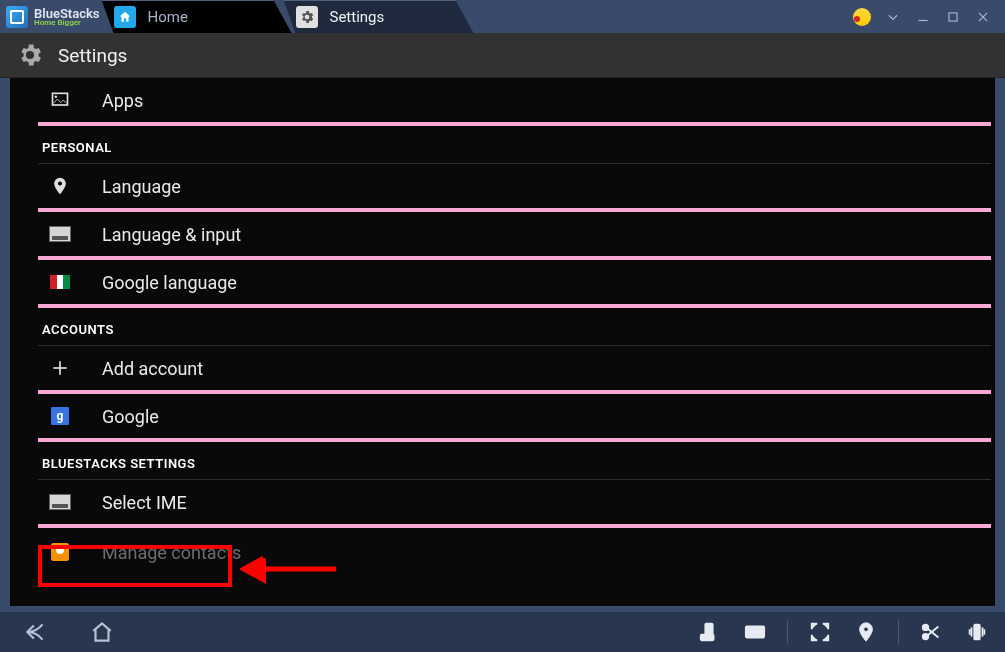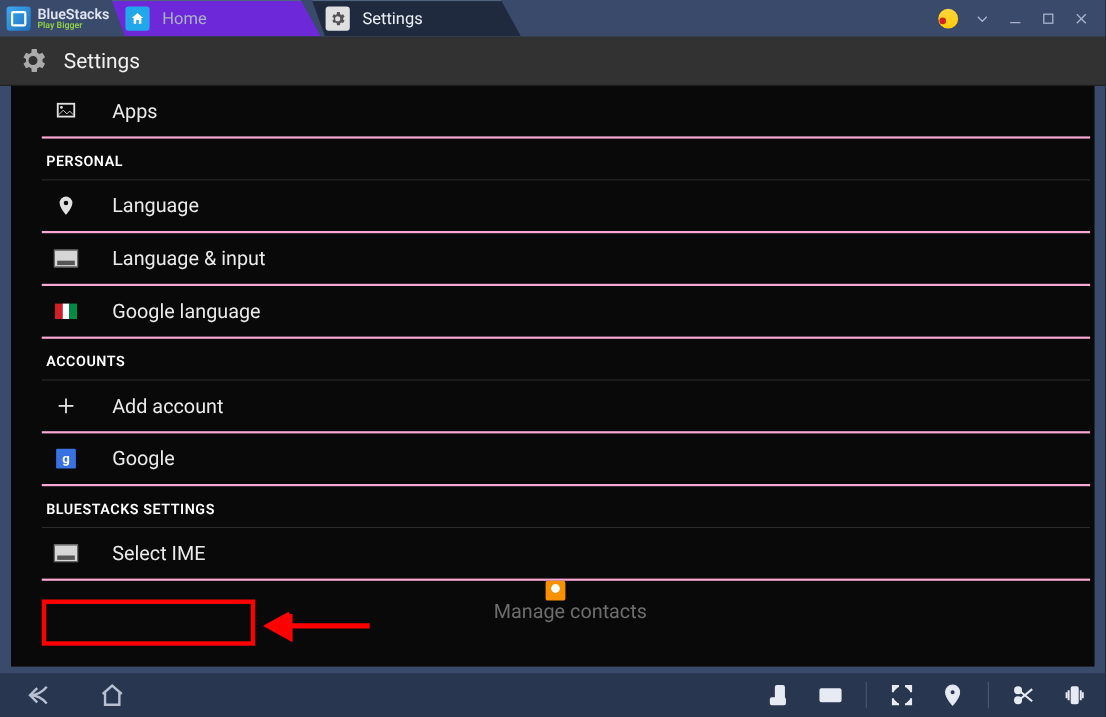--- a/index.html
+++ b/index.html
@@ -44,21 +44,21 @@
     position:relative;
     min-width:190px;
     padding:0 26px 0 12px;
     display:flex; align-items:center;
     color:#cfd6e6; font-size:15px;
     background:#2f3d59;
     clip-path: polygon(0 0, calc(100% - 18px) 0, 100% 100%, 12px 100%);
     margin-left:-8px;
     border-top:1px solid #52617d;
   }
-  .tab.inactive { background:#6d28d9; color:#a9b3c8; }
+  .tab.inactive { background:#000000; color:#a9b3c8; }
   .tab.active { background:#1f2a3f; color:#eef1f7; }
   .tab-ico { width:22px;height:22px; margin-right:12px; display:inline-flex;align-items:center;justify-content:center;border-radius:3px;}
   .tab-home .tab-ico{ background:#22a8ea; }
   .tab-home .tab-ico svg{ fill:#fff;width:14px;height:14px;}
   .tab-settings .tab-ico{ background:#e0e0e0; }
   .tab-settings .tab-ico svg{ fill:#555;width:16px;height:16px;}
   .window-controls{
     margin-left:auto; display:flex; align-items:center; gap:14px; padding:0 14px;
     color:#a9b5cf;
   }
@@ -93,21 +93,21 @@
     padding-left:28px; padding-right:4px;
   }
   .section-header{
     color:#ffffff; font-size:13px; letter-spacing:.5px;
     padding:14px 0 8px 4px; font-weight:600;
   }
   .section-divider{ height:1px; background:#2c2c2c; margin-left:0px;}
   .row{
     display:flex; align-items:center;
     height:48px;
-    border-bottom:2px solid #f9a8d4;
+    border-bottom:4px solid #f9a8d4;
     cursor:pointer;
     padding-left:8px;
   }
   .row .ico{
     width:28px; display:flex; align-items:center; justify-content:center;
     margin-right:28px;
   }
   .row .ico svg{ width:20px;height:20px; fill:#e0e0e0;}
   .row .lbl{ font-size:18px; color:#eaeaea;}
   .row.faded .lbl{ color:#6d6d6d; }
@@ -151,21 +151,21 @@
   .vdiv{ width:1px;height:24px;background:#4a5976; margin:0 6px;}
 </style>
 </head>
 <body>
 
 <div class="titlebar">
   <div class="logo-block">
     <div class="logo-box"></div>
     <div>
       <div class="logo-text">BlueStacks</div>
-      <div class="logo-sub">Play Bigger</div>
+      <div class="logo-sub">Home Bigger</div>
     </div>
   </div>
   <div class="tabs">
     <div class="tab inactive tab-home">
       <span class="tab-ico">
         <svg viewBox="0 0 24 24">
             <path d="M12 3l9 8h-3v9h-4v-6H10v6H6v-9H3z"></path>
           </svg>
       </span>
       <span>Home</span>
@@ -277,21 +277,21 @@
 
     <div class="section-header">BLUESTACKS SETTINGS</div>
     <div class="section-divider"></div>
 
     <div class="row">
       <span class="ico">
         <span class="kb-ico"></span>
       </span>
       <span class="lbl">Select IME</span>
     </div>
-    <div class="row faded" style="border-bottom:none;flex-direction:column;">
+    <div class="row faded" style="border-bottom:none;">
       <span class="ico">
         <span class="contacts-ico"></span>
       </span>
       <span class="lbl">Manage contacts</span>
     </div>
   </div>
 
   <div class="highlight-box"></div>
   <div class="highlight-arrow">
     <svg viewBox="0 0 100 30">

